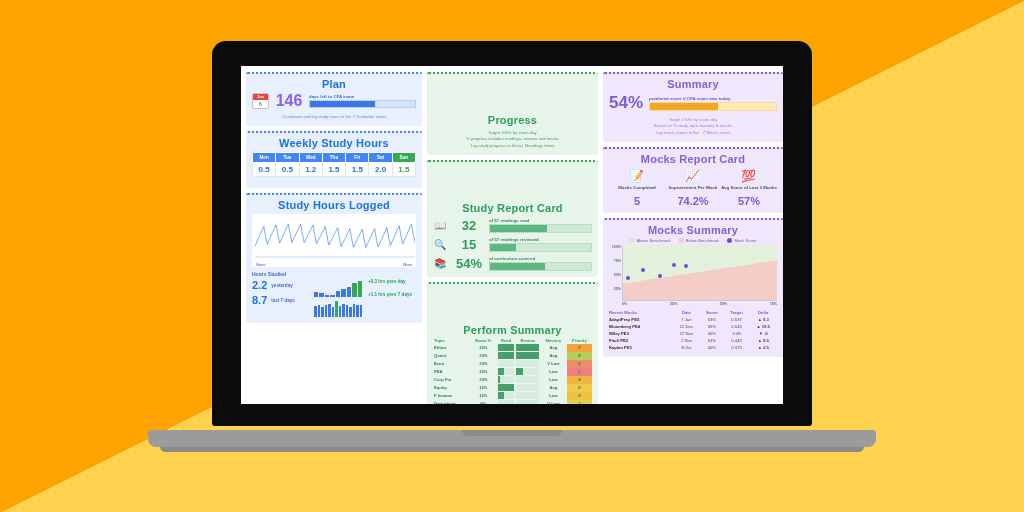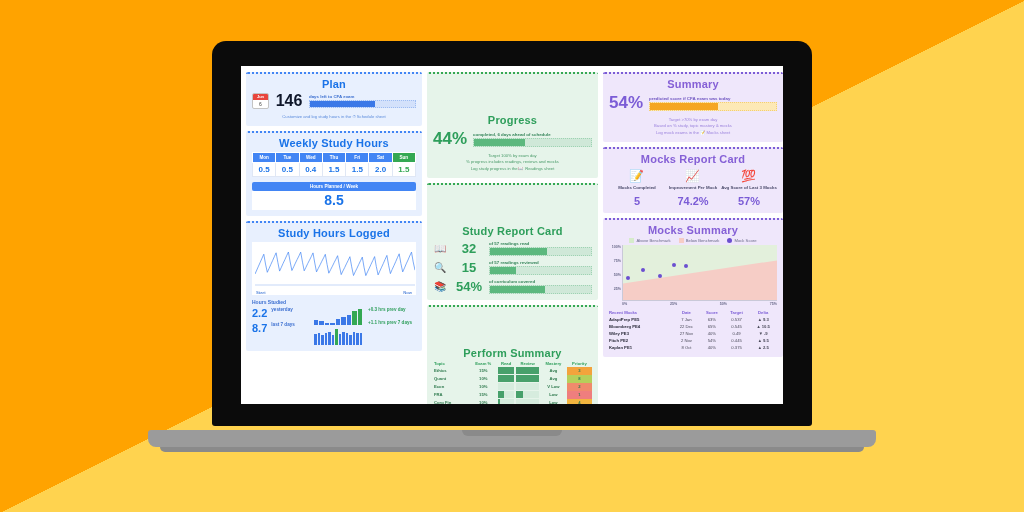--- a/index.html
+++ b/index.html
@@ -80,21 +80,21 @@
   .green .sub { color: #4a9b6a; }
   .purple .sub { color: #9b82dd; }
 
   
   .plan-rows { display: flex; flex-direction: column; gap: 3px; margin-top: 2px; }
   .plan-row { display: flex; align-items: center; gap: 5px; }
   .cal-icon { width: 17px; height: 16px; border:1px solid #c4c4c4; border-radius:2px; background:#fff; overflow:hidden; flex:none; }
   .cal-icon .cal-top { background:#e8453c; color:#fff; font-size:4px; text-align:center; line-height:6px; height:6px; font-weight:bold; }
   .cal-icon .cal-day { font-size:5px; text-align:center; line-height:9px; color:#444; }
   .timer-icon { width:17px; height:16px; flex:none; display:flex; align-items:center; justify-content:center; }
-  .big-num { font-size: 16px; font-weight: bold; color:#0f172a; width: 30px; text-align:center; flex:none; }
+  .big-num { font-size: 16px; font-weight: bold; color:#8b5cf6; width: 30px; text-align:center; flex:none; }
   .plan-bar-wrap { flex:1; }
   .plan-label { font-size: 4.4px; font-weight: bold; color:#3c6fd0; margin-bottom:1px; }
   .bar-track { height: 8px; background:#d3e1fb; border:1px dotted #9dbcf2; }
   .bar-fill  { height: 100%; background:#3b78e7; }
 
   
   .wk-table { width:100%; border-collapse:collapse; margin-top:3px; }
   .wk-table th { background:#4285f4; color:#fff; font-size:4.6px; padding:2px 0; border:1px solid #fff; font-weight:bold; }
   .wk-table th.sun { background:#34a853; }
   .wk-table td { background:#fff; color:#1a73e8; font-size:8px; font-weight:bold; text-align:center; padding:2px 0; border:1px solid #dfe7f5; }
@@ -103,21 +103,21 @@
   .wk-box { flex:1; text-align:center; }
   .wk-box .hdr { background:#4285f4; color:#fff; font-size:4.6px; font-weight:bold; padding:2px 0; border-radius:2px; }
   .wk-box .val { color:#1a73e8; font-size:14px; font-weight:bold; background:#fff; padding:1px 0 2px; }
 
   
   .chart-box { background:#fff; margin-top:3px; padding:2px 3px 0; }
   .chart-axis { font-size:4.2px; color:#5b8bdc; display:flex; justify-content:space-between; padding:0 1px; font-weight:bold; }
   .hl-title { font-size:5px; font-weight:bold; color:#3c6fd0; margin:4px 0 2px; }
   .hl-rows { display:flex; }
   .hl-left { width:62px; }
-  .hl-row { display:flex; align-items:flex-start; gap:4px; margin-bottom:3px; }
+  .hl-row { display:flex; align-items:center; gap:4px; margin-bottom:3px; }
   .hl-row .v { font-size:11px; font-weight:bold; color:#1a73e8; }
   .hl-row .t { font-size:4.6px; font-weight:bold; color:#3c6fd0; }
   .hl-bars { display:flex; align-items:flex-end; gap:1px; height:18px; width:48px; }
   .hl-bars .b { flex:1; background:#3b78e7; }
   .hl-bars .b.g { background:#34a853; }
   .hl-delta { font-size:4.6px; font-weight:bold; color:#2e9e5b; line-height:1.4; margin-left:6px; }
 
   
   .prog-main { display:flex; align-items:center; gap:6px; margin-top:3px; }
   .pct-big { font-size:17px; font-weight:bold; color:#2e9e5b; flex:none; }
@@ -223,33 +223,29 @@
                   <th>Tue</th>
                   <th>Wed</th>
                   <th>Thu</th>
                   <th>Fri</th>
                   <th>Sat</th>
                   <th class="sun">Sun</th>
                 </tr>
             <tr id="wk-body">
                   <td>0.5</td>
                   <td>0.5</td>
-                  <td>0.4</td>
+                  <td>1.2</td>
                   <td>1.5</td>
                   <td>1.5</td>
                   <td>2.0</td>
                   <td class="sun">1.5</td>
                 </tr>
           </tbody>
             </table>
           <div class="wk-foot">
-            <div class="wk-box">
-              <div class="hdr">Hours Planned / Week</div>
-              <div class="val">8.5</div>
-            </div>
           </div>
         </div>
 
         <div class="card blue">
           <div class="card-title">Study Hours Logged</div>
           <div class="chart-box">
             <svg id="spark" width="160" height="42" viewBox="0 0 160 42">
                 <line x1="0" y1="41" x2="160" y2="41" stroke="#9dbcf2" stroke-width="0.6"></line>
                 <path d="M0.0,30.0 L1.8,26.0 L3.5,22.1 L5.3,18.1 L7.0,14.2 L8.8,10.2 L10.5,20.0 L12.3,28.3 L14.1,24.4 L15.8,20.5 L17.6,16.6 L19.3,12.7 L21.1,8.8 L22.9,18.6 L24.6,27.1 L26.4,23.2 L28.1,19.4 L29.9,15.6 L31.6,11.8 L33.4,8.0 L35.2,18.0 L36.9,26.5 L38.7,22.8 L40.4,19.1 L42.2,15.4 L44.0,11.8 L45.7,8.1 L47.5,18.2 L49.2,26.8 L51.0,23.2 L52.7,19.6 L54.5,16.1 L56.3,12.5 L58.0,8.9 L59.8,19.1 L61.5,27.9 L63.3,24.3 L65.1,20.8 L66.8,17.3 L68.6,13.8 L70.3,10.3 L72.1,20.5 L73.8,29.2 L75.6,25.7 L77.4,22.2 L79.1,18.7 L80.9,15.2 L82.6,11.7 L84.4,21.9 L86.2,30.6 L87.9,27.0 L89.7,23.5 L91.4,19.9 L93.2,16.3 L94.9,12.7 L96.7,22.8 L98.5,31.5 L100.2,27.8 L102.0,24.2 L103.7,20.5 L105.5,16.8 L107.3,13.1 L109.0,23.1 L110.8,31.6 L112.5,27.9 L114.3,24.1 L116.0,20.3 L117.8,16.5 L119.6,12.6 L121.3,22.5 L123.1,30.9 L124.8,27.1 L126.6,23.2 L128.4,19.3 L130.1,15.4 L131.9,11.4 L133.6,21.2 L135.4,29.6 L137.1,25.6 L138.9,21.7 L140.7,17.7 L142.4,13.7 L144.2,9.8 L145.9,19.5 L147.7,27.9 L149.5,23.9 L151.2,19.9 L153.0,16.0 L154.7,12.0 L156.5,8.1 L158.2,17.9 L160.0,26.2" fill="none" stroke="#4285f4" stroke-width="0.7"></path>
               </svg>
@@ -304,29 +300,20 @@
               <div class="hl-delta" style="margin-top:6px">+1.1 hrs prev 7 days</div>
             </div>
           </div>
         </div>
       </div>
 
       <div class="col">
 
         <div class="card green">
           <div class="card-title">Progress</div>
-          <div class="prog-main">
-            <div class="pct-big">44%</div>
-            <div class="prog-right">
-              <div class="prog-lbl">completed, 6 days ahead of schedule</div>
-              <div class="bar-track-g">
-                  <div class="bar-fill-g" id="prog-fill" style="width: 44%;"></div>
-                </div>
-            </div>
-          </div>
           <div class="sub" style="margin-top:4px">Target 100% by exam day</div>
           <div class="sub">% progress includes readings, reviews and mocks</div>
           <div class="sub">Log study progress in the 📖 Readings sheet</div>
         </div>
 
         <div class="card green">
           <div class="card-title">Study Report Card</div>
           <div id="src-rows">
               <div class="src-row">
                 <div class="src-icon">📖</div>

